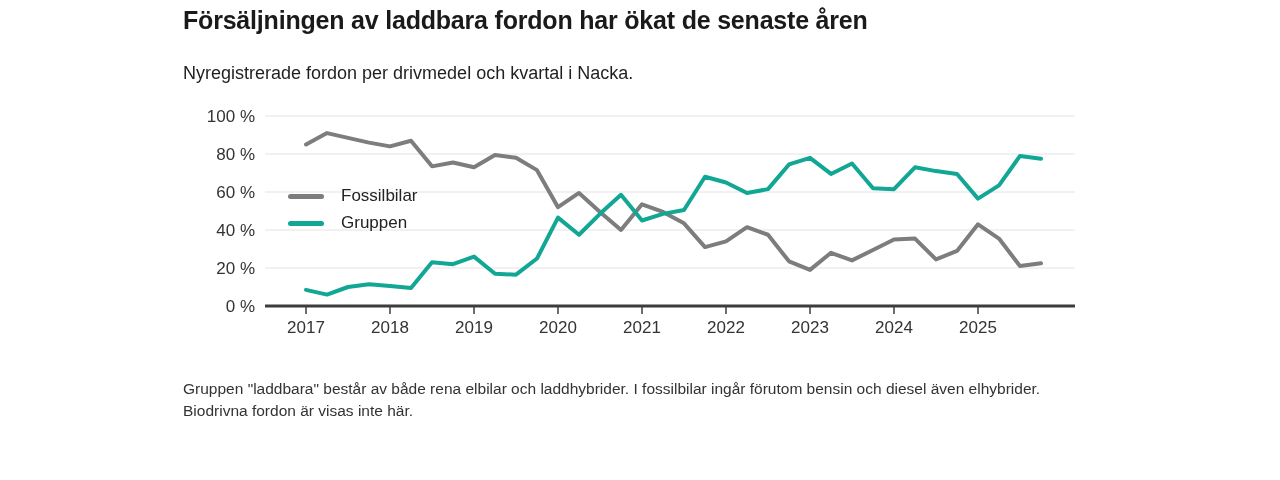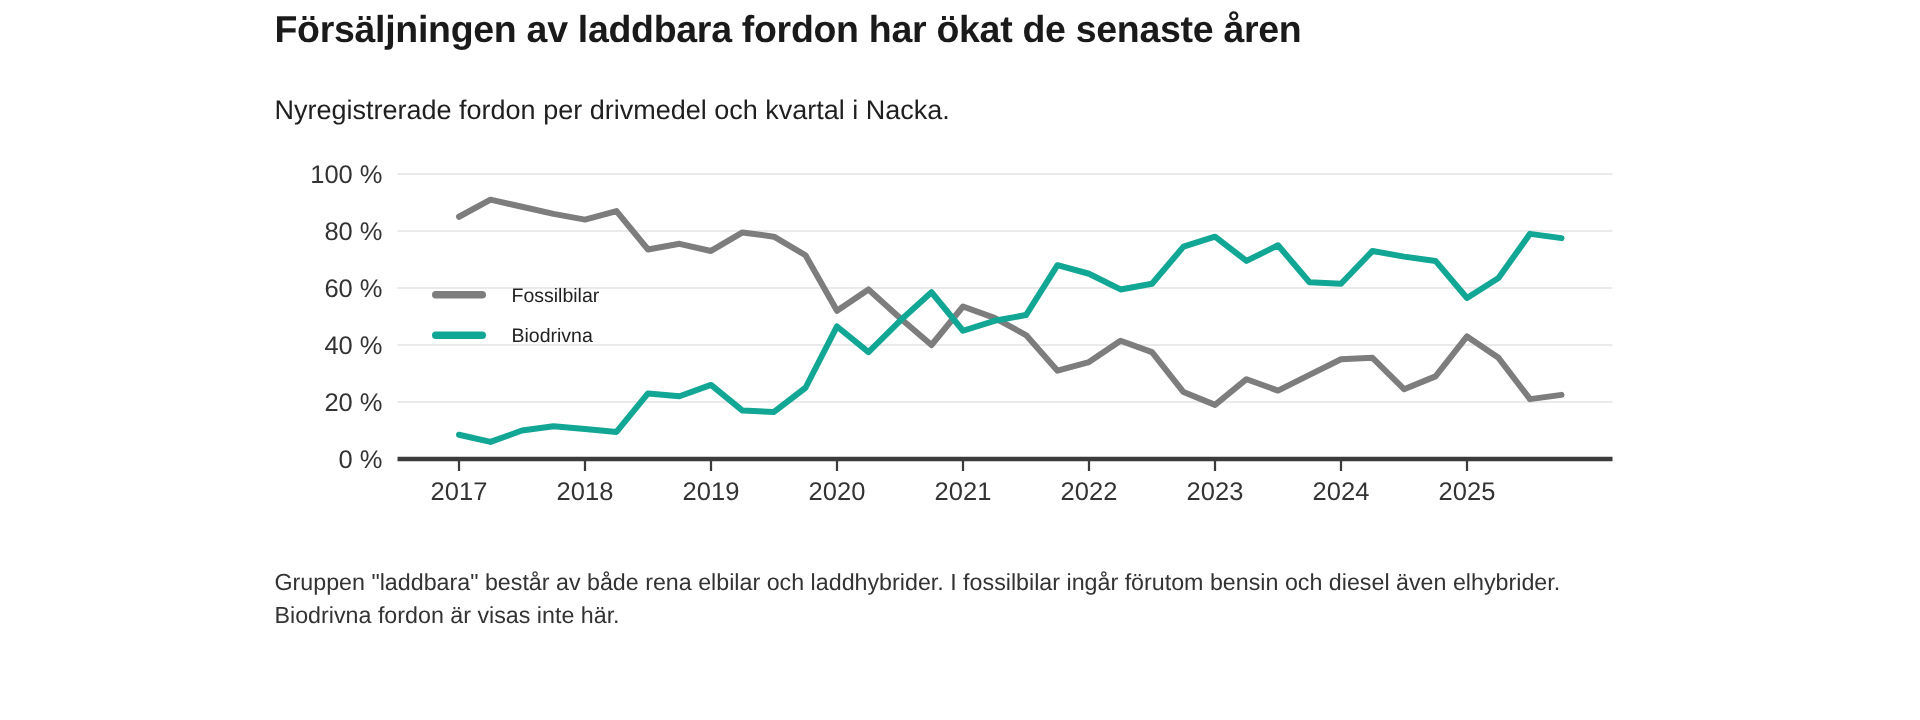--- a/index.html
+++ b/index.html
@@ -6,21 +6,21 @@
   html,body { width:1280px; height:480px; }
   body { background:#ffffff; font-family:"Liberation Sans", sans-serif; }
   .page { position:relative; width:1280px; height:432px; background:#fff; overflow:hidden; }
   .title { position:absolute; left:183px; top:6px; font-size:25px; font-weight:bold; color:#1a1a1a; letter-spacing:-0.2px; }
   .subtitle { position:absolute; left:183px; top:63px; font-size:18px; color:#1f1f1f; }
   .chart-svg { position:absolute; left:180px; top:100px; }
   .chart-svg text.axis-label { font-family:"Liberation Sans", sans-serif; font-size:17px; fill:#333333; }
   .legend { position:absolute; left:288px; top:186px; }
   .legend-item { display:flex; align-items:center; height:20px; margin-bottom:7px; }
   .swatch { width:36px; height:5px; border-radius:2.5px; margin-right:17px; flex:none; }
-  .legend-label { font-size:13px; color:#222222; }
+  .legend-label { font-size:17px; color:#222222; }
   .footnote { position:absolute; left:183px; top:378px; width:862px; font-size:15.5px; line-height:21.5px; color:#333333; }
   .logo { position:absolute; left:931px; top:446px; display:flex; align-items:flex-end; cursor:pointer; text-decoration:none; }
   .logo-text { font-size:22px; font-weight:500; margin-left:8px; letter-spacing:0.2px; }
 </style>
 </head>
 <body>
 
 <div class="page">
 
   <h1 class="title">Försäljningen av laddbara fordon har ökat de senaste åren</h1>
@@ -62,21 +62,21 @@
       <polyline points="126,189.85 147,194.6 168,187 189,184.15 210,186.05 231,187.95 252,162.3 273,164.2 294,156.6 315,173.7 336,174.65 357,158.5 378,117.65 399,134.75 420,113.85000000000001 441,94.85000000000001 462,120.5 483,113.85000000000001 504,110.05000000000001 525,76.80000000000001 546,82.5 567,92.95 588,89.15 609,64.45000000000002 630,57.80000000000001 651,73.95000000000002 672,63.5 693,88.2 714,89.15 735,67.30000000000001 756,71.1 777,73.95000000000002 798,98.65 819,85.35000000000001 840,55.900000000000006 861,58.75" fill="none" stroke="#12a694" stroke-width="4" stroke-linejoin="round" stroke-linecap="round"></polyline>
     </svg>
 
   <div class="legend">
     <div class="legend-item">
       <span class="swatch" style="background: rgb(125, 125, 125);"></span>
       <span class="legend-label">Fossilbilar</span>
     </div>
     <div class="legend-item">
       <span class="swatch" style="background: rgb(18, 166, 148);"></span>
-      <span class="legend-label">Biodrivna</span>
+      <span class="legend-label">Gruppen</span>
     </div>
   </div>
 
   <p class="footnote">Gruppen "laddbara" består av både rena elbilar och laddhybrider. I fossilbilar ingår förutom bensin och diesel även elhybrider. Biodrivna fordon är visas inte här.</p>
 
   <div class="logo">
     <svg width="30" height="31" viewBox="0 0 30 31">
       <path class="logo-bubble" d="M6,0.5 h17.5 a5.5,5.5 0 0 1 5.5,5.5 v12.5 a5.5,5.5 0 0 1 -5.5,5.5 H12.5 l-6.5,6.5 v-6.5 a5.5,5.5 0 0 1 -5.5,-5.5 V6 a5.5,5.5 0 0 1 5.5,-5.5 z" fill="#40a09a"></path>
       <rect x="8.3" y="13.2" width="3.3" height="6" rx="1.6" fill="#ffffff"></rect>
       <rect x="13.2" y="10.2" width="3.3" height="9" rx="1.6" fill="#ffffff"></rect>

